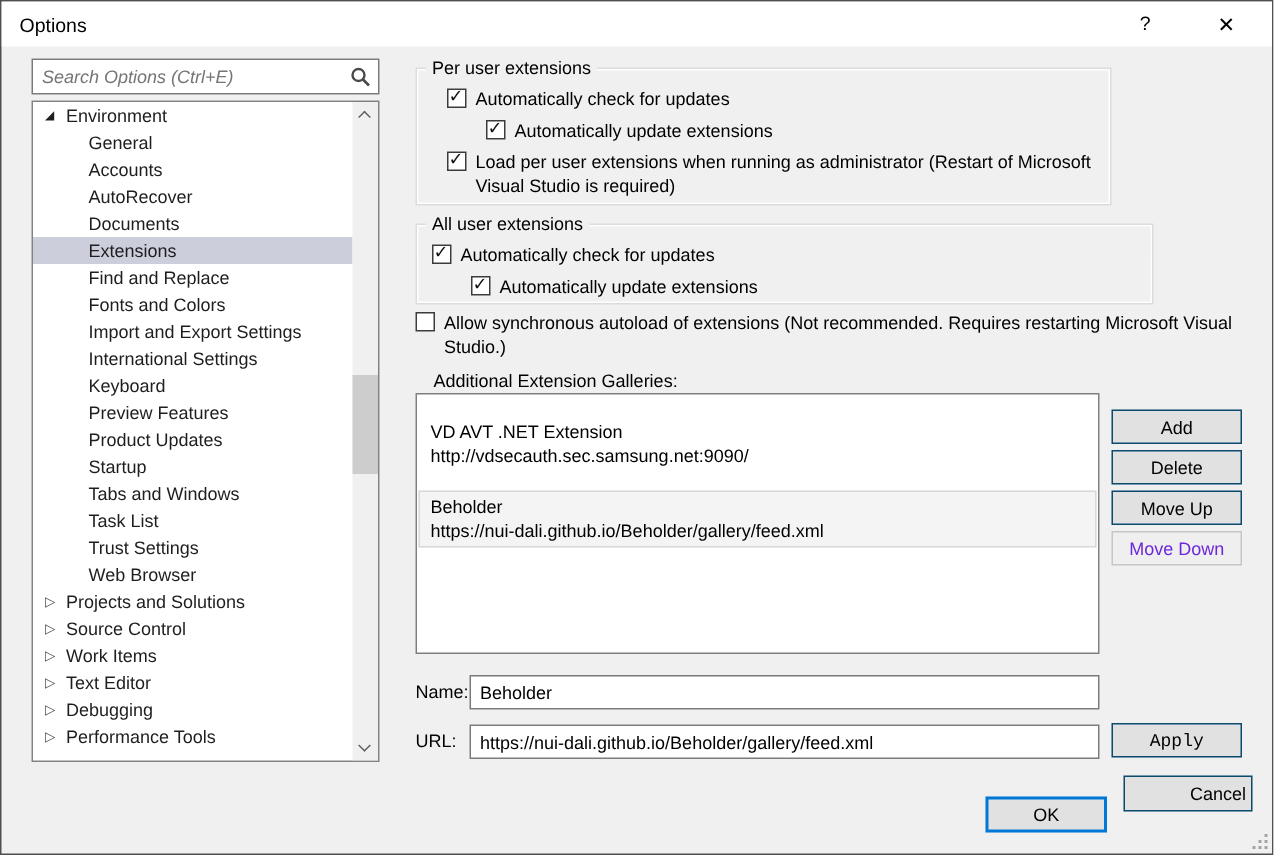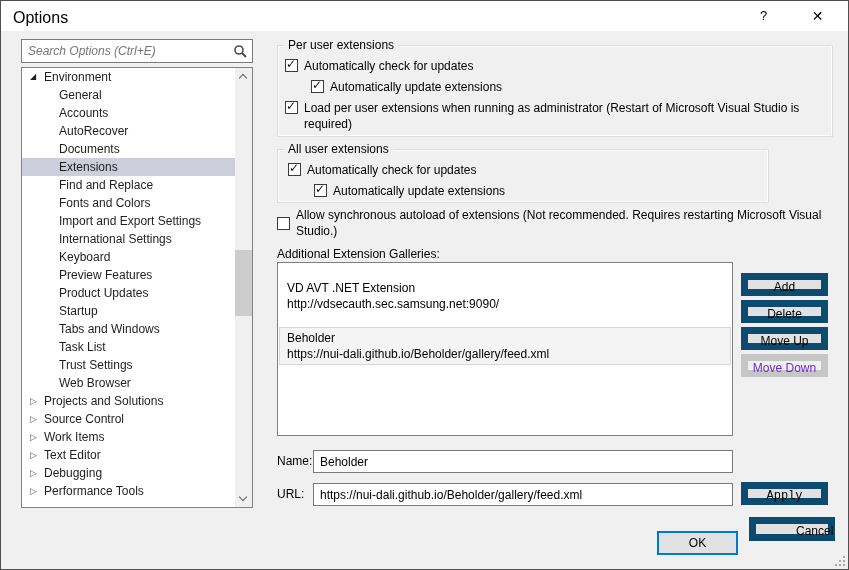--- a/index.html
+++ b/index.html
@@ -4,21 +4,21 @@
 <style>
   * { box-sizing: border-box; margin: 0; padding: 0; }
   html,body { width:849px; height:570px; }
   body { font-family: "Liberation Sans", "DejaVu Sans", sans-serif; font-size:12px; color:#000; }
 
   .dialog { position:relative; width:849px; height:570px; background:#F0F0F0;
             border:1px solid #4F4F4F; overflow:hidden; }
 
   
   .titlebar { position:absolute; left:0; top:0; width:100%; height:30px; background:#FFFFFF; }
-  .title-text { position:absolute; left:12px; top:8px; font-size:16px; }
+  .title-text { position:absolute; left:12px; top:8px; font-size:13px; }
   .tb-btn { position:absolute; top:0; width:45px; height:30px; text-align:center; line-height:30px;
             font-size:13px; color:#000; cursor:default; }
   .tb-help { right:62px; }
   .tb-close { right:8px; font-size:14px; }
 
   
   .searchbox { position:absolute; left:20px; top:38px; width:232px; height:24px;
                background:#fff; border:1px solid #7A7A7A; }
   .searchbox input { position:absolute; left:0; top:0; width:100%; height:100%; border:none; outline:none;
                      padding:0 26px 0 6px; font:italic 12px "Liberation Sans", sans-serif; color:#15803d;
@@ -51,43 +51,43 @@
   
   .chk-row { display:flex; align-items:flex-start; margin-bottom:5px; }
   .chk-row.indent { margin-left:26px; }
   .chk-box { flex:none; width:13px; height:13px; background:#fff; border:1px solid #3B3B3B;
              margin:1px 6px 0 0; position:relative; }
   .chk-box.checked::after { content:"✓"; position:absolute; left:0px; top:-3px; font-size:12px;
                             font-weight:bold; color:#111; }
   .chk-label { line-height:16px; }
 
   
-  .gal-label { position:absolute; left:276px; top:246px; }
+  .gal-label { position:absolute; left:288px; top:246px; }
   .gal-list { position:absolute; left:276px; top:261px; width:456px; height:174px;
               background:#fff; border:1px solid #7F7F7F; padding-top:2px; }
   .gal-item { margin:12px 1px; padding:2px 7px; border:1px solid transparent; line-height:16px; }
   .gal-item.selected { background:#F4F4F5; border-color:#D8D8D8; }
 
   
   .btn { display:block; font:12px "Liberation Sans", sans-serif; color:#000; text-align:center;
-         background:#E1E1E1; border:7px solid #0c4a6e; cursor:default; }
+         background:#E1E1E1; border:1px solid #0c4a6e; cursor:default; }
   .btn:disabled { background:#EFEFEF; border-color:#C6C6C6; color:#6d28d9; }
   .side-btns { position:absolute; left:740px; top:272px; width:87px; }
   .side-btns .btn { width:87px; height:23px; margin-bottom:4px; }
   .btn-apply { position:absolute; left:740px; top:481px; width:87px; height:23px;font-family:Liberation Mono, monospace; }
   .btn-ok { position:absolute; left:656px; top:530px; width:81px; height:24px; border:2px solid #0078D7; }
   .btn-cancel { position:absolute; left:748px; top:516px; width:86px; height:24px;padding-left:40px; }
 
   
   .fld-label { position:absolute; }
   .textfield { position:absolute; height:23px; width:420px; left:312px; background:#fff;
                border:1px solid #7A7A7A; font:12px "Liberation Sans", sans-serif; padding:0 6px; outline:none; }
 
   
-  .autoload { position:absolute; left:276px; top:206px; width:566px;align-items:center; }
+  .autoload { position:absolute; left:276px; top:206px; width:566px; }
   .autoload .chk-label { max-width:546px; }
 
   
   .grip { position:absolute; right:3px; bottom:3px; width:12px; height:12px; }
   .grip i { position:absolute; width:2px; height:2px; background:#A5A5A5; }
   .grip i:nth-child(1){ right:0; bottom:0; } .grip i:nth-child(2){ right:4px; bottom:0; }
   .grip i:nth-child(3){ right:8px; bottom:0; } .grip i:nth-child(4){ right:0; bottom:4px; }
   .grip i:nth-child(5){ right:4px; bottom:4px; } .grip i:nth-child(6){ right:0; bottom:8px; }
 </style>
 </head>
@@ -195,21 +195,21 @@
       <div class="sb-arrow sb-up">
           <span></span>
         </div>
       <div class="sb-thumb" style="top:182px; height:66px;"></div>
       <div class="sb-arrow sb-down">
           <span></span>
         </div>
     </div>
   </div>
 
-  <div class="groupbox" style="left:276px; top:44px; width:556px; height:92px; padding:12px 10px 0 7px;">
+  <div class="groupbox" style="left:276px; top:44px; width:464px; height:92px; padding:12px 10px 0 20px;">
     <span class="gb-title">Per user extensions</span>
     <div id="per-user-rows">
         <div class="chk-row">
           <span class="chk-box checked"></span>
           <span class="chk-label" style="max-width: 520px;">Automatically check for updates</span>
         </div>
         <div class="chk-row indent">
           <span class="chk-box checked"></span>
           <span class="chk-label" style="max-width: 520px;">Automatically update extensions</span>
         </div>

